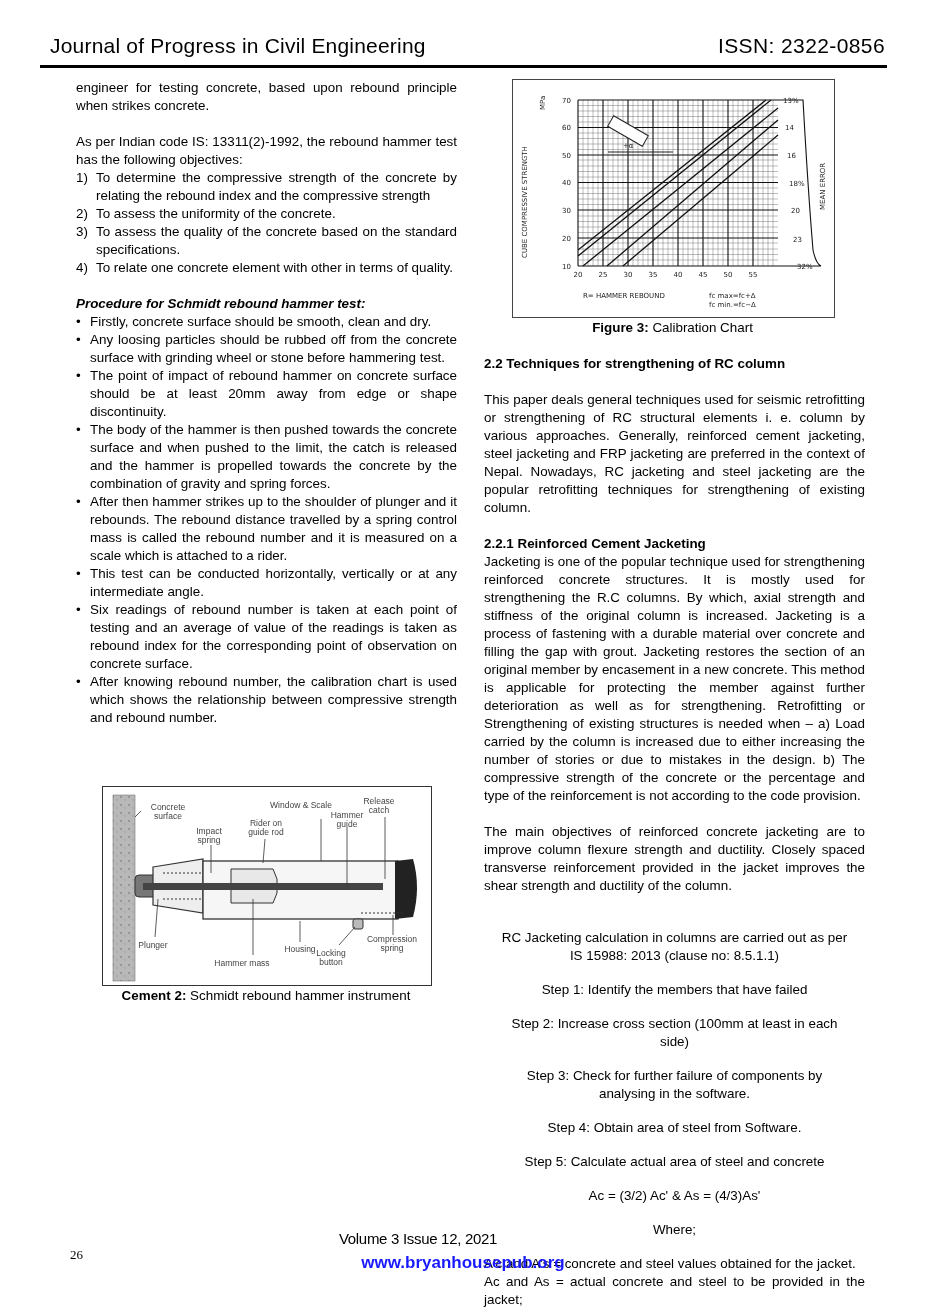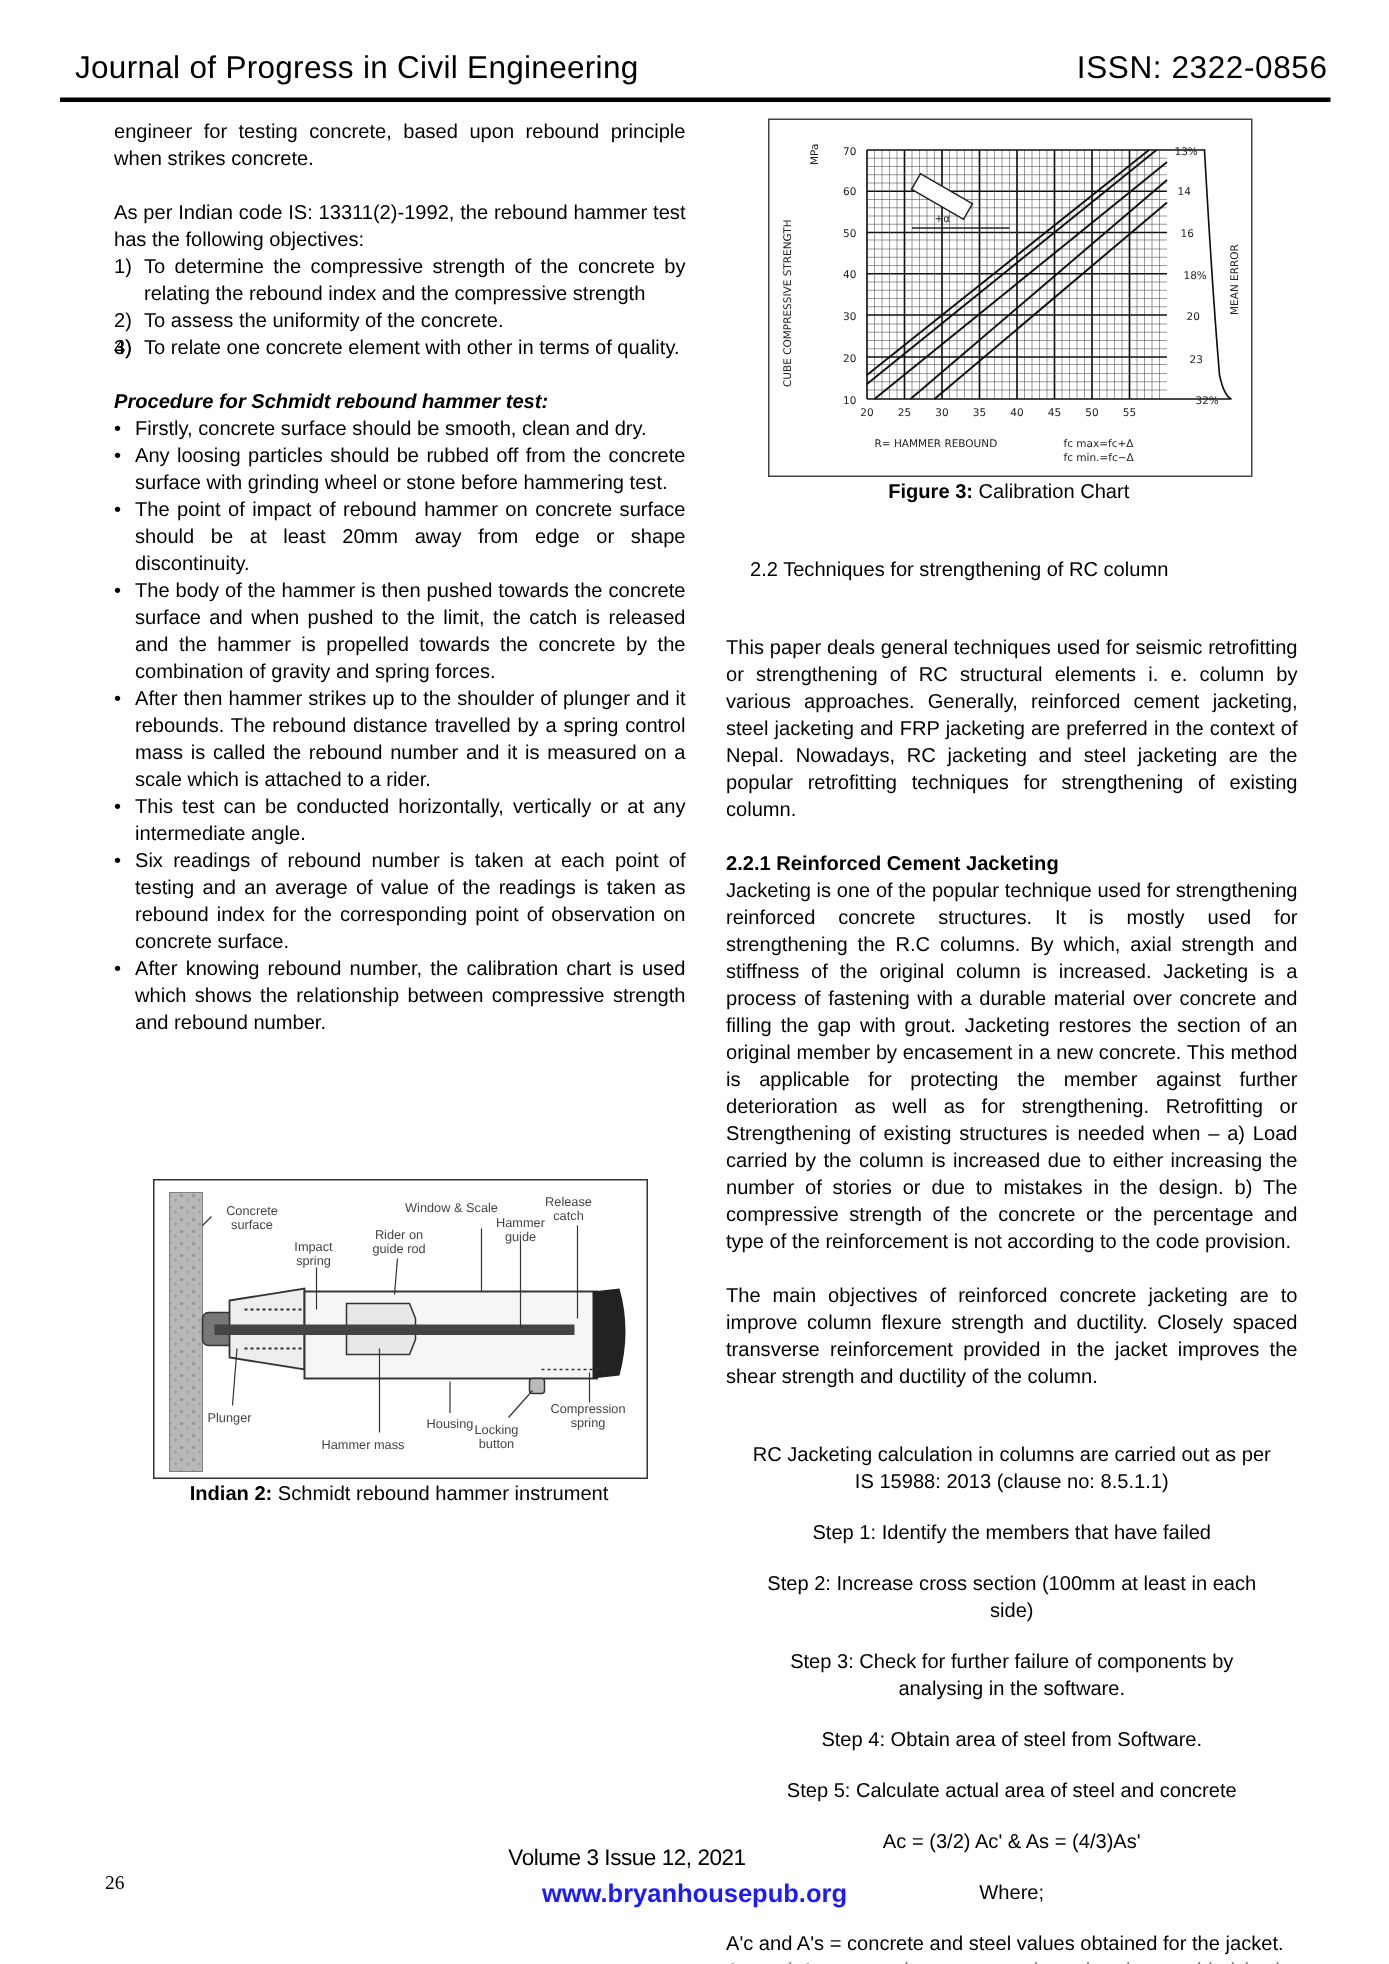--- a/index.html
+++ b/index.html
@@ -15,21 +15,21 @@
   .col-right { left:484px; top:355px; width:381px; }
   .p { margin:0; }
   .gap { height:18px; }
   ol.obj { margin:0; padding:0; list-style:none; }
   ol.obj li { position:relative; padding-left:20px; }
   ol.obj li .num { position:absolute; left:0; top:0; }
   .proc-title { font-weight:bold; font-style:italic; margin:0; }
   ul.bul { margin:0; padding:0; list-style:none; }
   ul.bul li { position:relative; padding-left:14px; }
   ul.bul li .dot { position:absolute; left:0; top:0; }
-  .h2 { font-weight:normal; margin:16px; }
+  .h2 { font-weight:bold; margin:0; }
   .h3 { font-weight:bold; margin:0; }
   .step { margin:16px; text-align:center; }
 
   
   .fig2 { position:absolute; left:102px; top:786px; width:328px; height:198px;
           border:1px solid #333; background:#fff; overflow:hidden; }
   .fig2-cap { position:absolute; left:102px; top:988px; width:328px; text-align:center; font-size:13.4px; }
   .lbl { position:absolute; font-size:8.5px; color:#444; line-height:9px; text-align:center; }
 
   
@@ -54,21 +54,21 @@
 </div>
 <div class="header-rule"></div>
 
 <div class="col col-left">
   <p class="p">engineer for testing concrete, based upon rebound principle when strikes concrete.</p>
   <div class="gap"></div>
   <p class="p">As per Indian code IS: 13311(2)-1992, the rebound hammer test has the following objectives:</p>
   <ol class="obj">
     <li><span class="num">1)</span><span>To determine the compressive strength of the concrete by relating the rebound index and the compressive strength</span></li>
     <li><span class="num">2)</span><span>To assess the uniformity of the concrete.</span></li>
-    <li><span class="num">3)</span></li>
+    <li><span class="num">3)</span><span>To assess the quality of the concrete based on the standard specifications.</span></li>
     <li><span class="num">4)</span><span>To relate one concrete element with other in terms of quality.</span></li>
   </ol>
   <div class="gap"></div>
   <p class="proc-title">Procedure for Schmidt rebound hammer test:</p>
   <ul class="bul">
     <li><span class="dot">•</span><span>Firstly, concrete surface should be smooth, clean and dry.</span></li>
     <li><span class="dot">•</span><span>Any loosing particles should be rubbed off from the concrete surface with grinding wheel or stone before hammering test.</span></li>
     <li><span class="dot">•</span><span>The point of impact of rebound hammer on concrete surface should be at least 20mm away from edge or shape discontinuity.</span></li>
     <li><span class="dot">•</span><span>The body of the hammer is then pushed towards the concrete surface and when pushed to the limit, the catch is released and the hammer is propelled towards the concrete by the combination of gravity and spring forces.</span></li>
     <li><span class="dot">•</span><span>After then hammer strikes up to the shoulder of plunger and it rebounds. The rebound distance travelled by a spring control mass is called the rebound number and it is measured on a scale which is attached to a rider.</span></li>
@@ -129,21 +129,21 @@
   <div class="lbl" style="left:140px; top:32px; width:46px;">Rider on guide rod</div>
   <div class="lbl" style="left:222px; top:24px; width:44px;">Hammer guide</div>
   <div class="lbl" style="left:86px; top:40px; width:40px;">Impact spring</div>
   <div class="lbl" style="left:30px; top:154px; width:40px;">Plunger</div>
   <div class="lbl" style="left:172px; top:158px; width:50px;">Housing</div>
   <div class="lbl" style="left:104px; top:172px; width:70px;">Hammer mass</div>
   <div class="lbl" style="left:208px; top:162px; width:40px;">Locking button</div>
   <div class="lbl" style="left:256px; top:148px; width:66px;">Compression spring</div>
 </div>
 <div class="fig2-cap">
-  <span class="bold">Indian 2:</span><span> Schmidt rebound hammer instrument</span>
+  <span class="bold">Cement 2:</span><span> Schmidt rebound hammer instrument</span>
 </div>
 
 <div class="fig3">
   <svg width="321" height="237" viewBox="0 0 321 237">
 
     <g stroke="#555" stroke-width="0.4">
 
       <path d="M70 20V186M75 20V186M80 20V186M85 20V186M95 20V186M100 20V186M105 20V186M110 20V186M120 20V186M125 20V186M130 20V186M135 20V186M145 20V186M150 20V186M155 20V186M160 20V186M170 20V186M175 20V186M180 20V186M185 20V186M195 20V186M200 20V186M205 20V186M210 20V186M220 20V186M225 20V186M230 20V186M235 20V186M245 20V186M250 20V186M255 20V186M260 20V186"></path>
 
       <path d="M65 25.5H265M65 31H265M65 36.5H265M65 42H265M65 53H265M65 58.5H265M65 64H265M65 69.5H265M65 80H265M65 86H265M65 91.5H265M65 97H265M65 108H265M65 113.5H265M65 119H265M65 124.5H265M65 136H265M65 141.5H265M65 147H265M65 152.5H265M65 163H265M65 169H265M65 174.5H265M65 180H265"></path>

